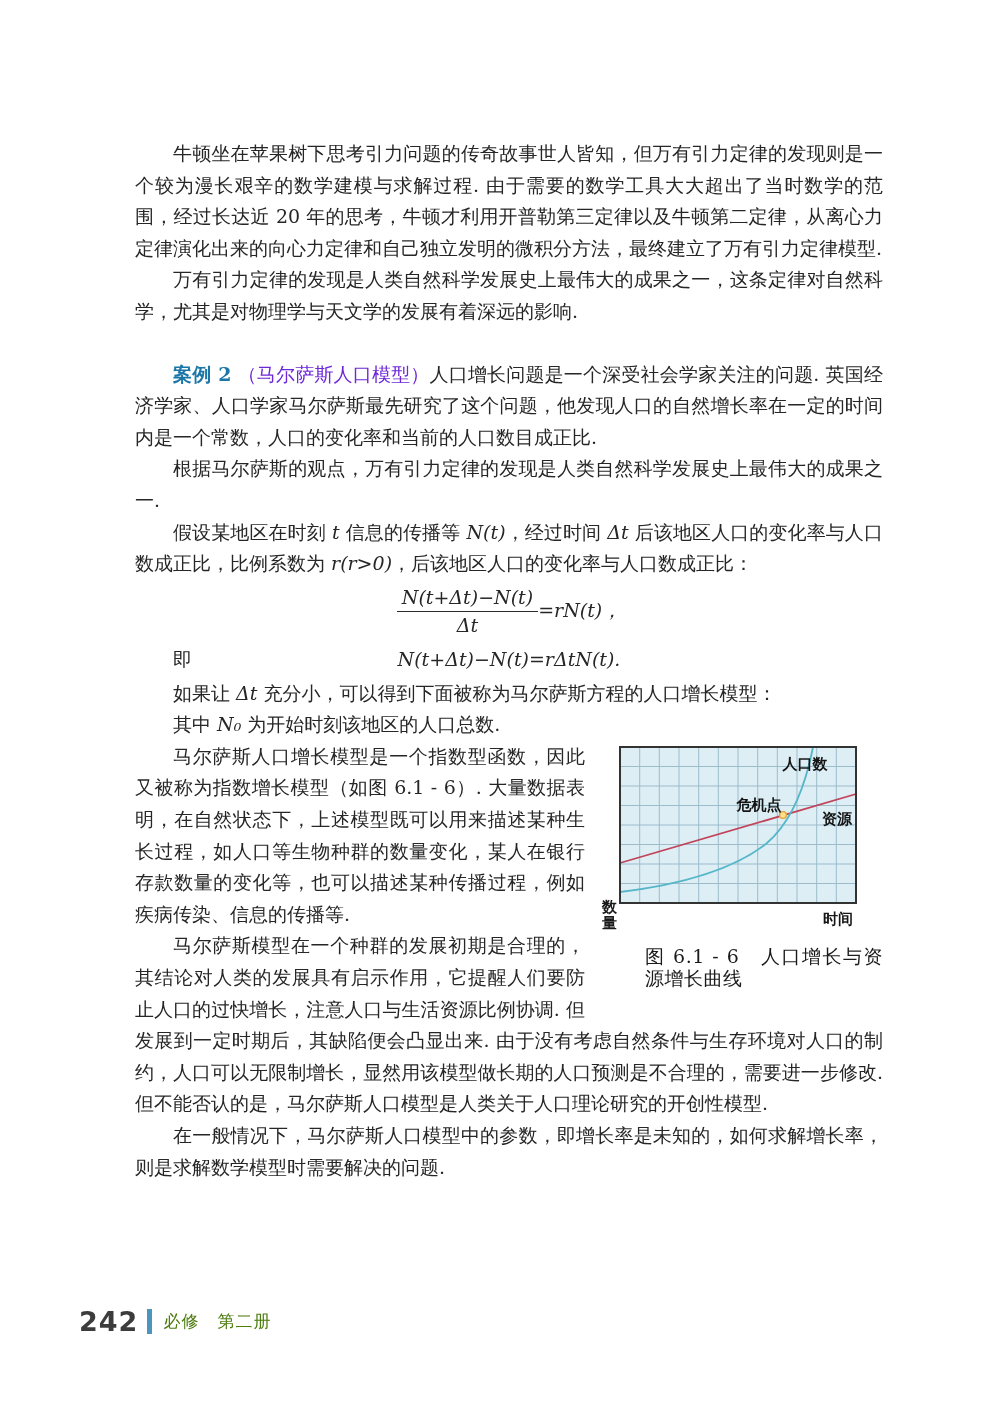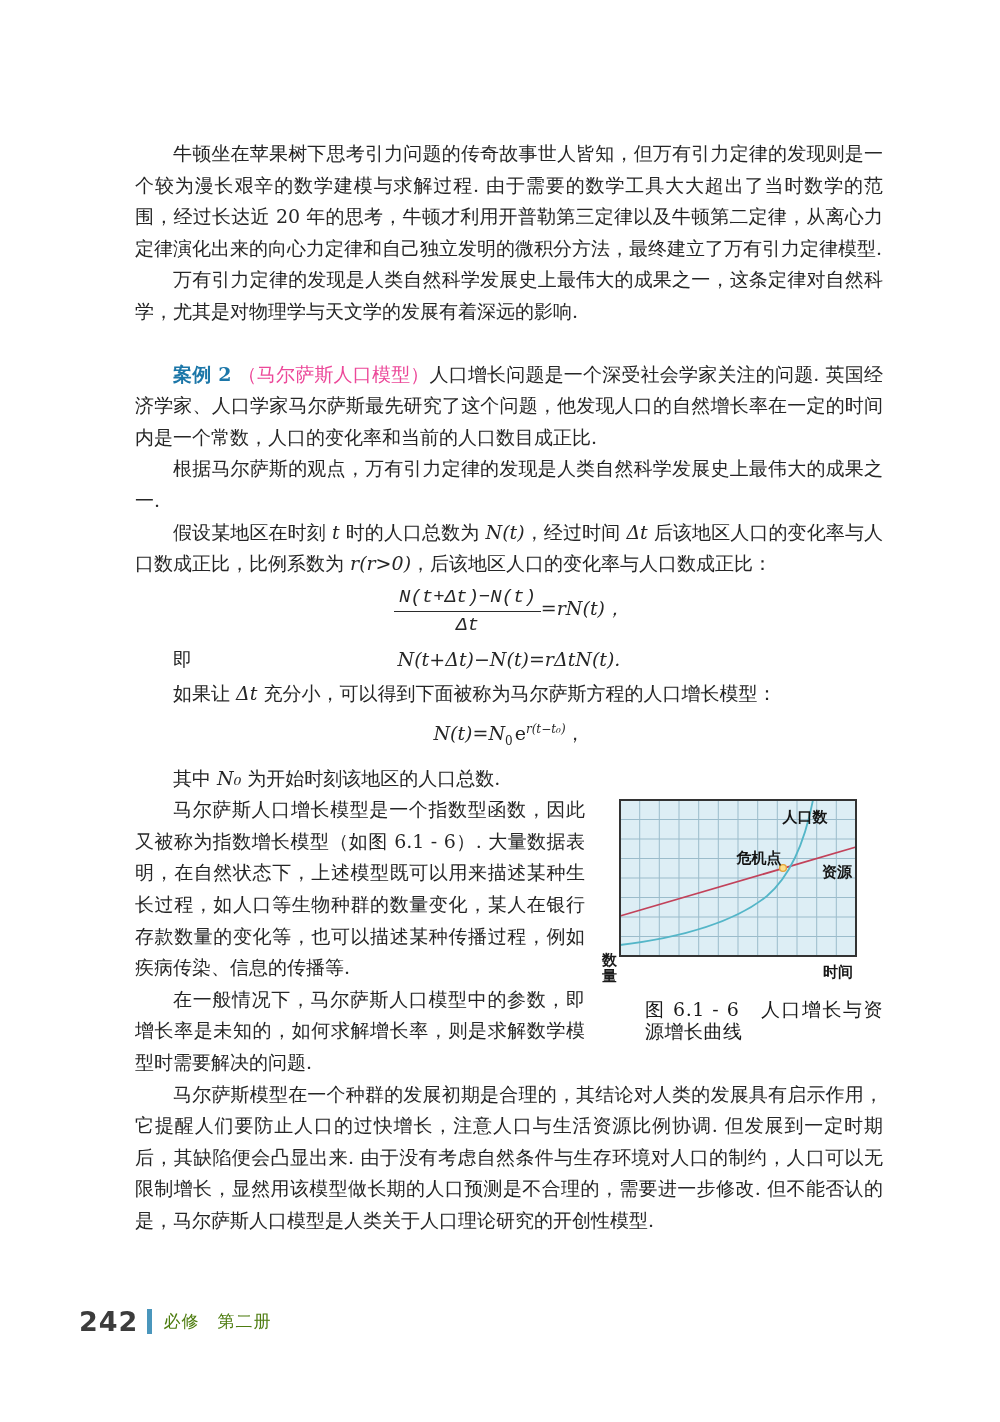--- a/index.html
+++ b/index.html
@@ -8,27 +8,27 @@
     font-family:"DejaVu Serif","Liberation Serif",serif;
     color:#262626; overflow:hidden;
   }
   .content {
     position:absolute; left:135px; top:138px; width:748px;
     font-size:19px; line-height:31.6px; text-align:justify;
   }
   .content p { margin:0; text-indent:2em; }
   .m { font-style:italic; }
   .case-label { font-weight:bold; color:#1b76a8; }
-  .case-sub { color:#ec4899; }
+  .case-sub { color:#6d28d9; }
   .sect-gap { margin-top:31px !important; }
 
   
   .formula { text-align:center; text-indent:0; margin:5px 0; }
   .formula .m { font-style:italic; }
-  .frac { display:inline-block; vertical-align:-16px; text-align:center; line-height:1.35;font-family:Liberation Mono, monospace; }
+  .frac { display:inline-block; vertical-align:-16px; text-align:center; line-height:1.35; }
   .frac .num { display:block; border-bottom:1.3px solid #2b2b2b; padding:0 5px 1px; }
   .frac .den { display:block; padding-top:1px; }
   .formula-row { position:relative; text-align:center; text-indent:0; margin:2px 0; }
   .formula-row .lead { position:absolute; left:2em; font-style:normal; }
   .upright { font-style:normal; margin-left:2px; }
   .formula sub { font-size:12px; }
   .formula sup { font-size:12px; vertical-align:7px; }
 
   
   .fig-wrap { float:right; width:282px; margin:4px 0 30px 16px; }
@@ -66,35 +66,32 @@
 <div class="page">
   <div class="content">
 
     <p>牛顿坐在苹果树下思考引力问题的传奇故事世人皆知，但万有引力定律的发现则是一个较为漫长艰辛的数学建模与求解过程. 由于需要的数学工具大大超出了当时数学的范围，经过长达近 20 年的思考，牛顿才利用开普勒第三定律以及牛顿第二定律，从离心力定律演化出来的向心力定律和自己独立发明的微积分方法，最终建立了万有引力定律模型.</p>
     <p>万有引力定律的发现是人类自然科学发展史上最伟大的成果之一，这条定律对自然科学，尤其是对物理学与天文学的发展有着深远的影响.</p>
 
     <p class="sect-gap"><span class="case-label">案例 2</span><span> </span><span class="case-sub">（马尔萨斯人口模型）</span><span>人口增长问题是一个深受社会学家关注的问题. 英国经济学家、人口学家马尔萨斯最先研究了这个问题，他发现人口的自然增长率在一定的时间内是一个常数，人口的变化率和当前的人口数目成正比.</span></p>
 
     <p>根据马尔萨斯的观点，万有引力定律的发现是人类自然科学发展史上最伟大的成果之一.</p>
 
-    <p><span>假设某地区在时刻 </span><span class="m">t</span><span> 时的人口总数为 </span><span class="m">N(t)</span><span>，经过时间 </span><span class="m">Δt</span><span> 后该地区人口的变化率与人口数成正比，比例系数为 </span><span class="m">r(r&gt;0)</span><span>，后该地区人口的变化率与人口数成正比：</span></p>
+    <p><span>假设某地区在时刻 </span><span class="m">t</span><span> 信息的传播等 </span><span class="m">N(t)</span><span>，经过时间 </span><span class="m">Δt</span><span> 后该地区人口的变化率与人口数成正比，比例系数为 </span><span class="m">r(r&gt;0)</span><span>，后该地区人口的变化率与人口数成正比：</span></p>
 
     <div class="formula">
       <span class="frac"><span class="num m">N(t+Δt)−N(t)</span><span class="den m">Δt</span></span><span class="m">=rN(t)，</span>
     </div>
 
     <div class="formula-row">
       <span class="lead">即</span><span class="m">N(t+Δt)−N(t)=rΔtN(t).</span>
     </div>
 
     <p><span>如果让 </span><span class="m">Δt</span><span> 充分小，可以得到下面被称为马尔萨斯方程的人口增长模型：</span></p>
 
-    <div class="formula">
-      <span class="m">N(t)=N</span><sub>0</sub><span class="upright">e</span><sup class="m">r(t−t₀)</sup><span>，</span>
-    </div>
 
     <p><span>其中 </span><span class="m">N₀</span><span> 为开始时刻该地区的人口总数.</span></p>
 
     <div class="fig-wrap">
       <div class="figure-body">
         <div class="fig-ylabel">数量</div>
         <svg class="fig-svg" width="246" height="186" viewBox="0 0 246 186">
 
           <rect x="2" y="2" width="236" height="156" fill="#ddeef5"></rect>
 
@@ -111,22 +108,22 @@
           <text x="187" y="24" text-anchor="middle">人口数</text>
           <text x="141" y="65" text-anchor="middle">危机点</text>
           <text x="219" y="79" text-anchor="middle">资源</text>
           <text x="220" y="179" text-anchor="middle">时间</text>
         </svg>
       </div>
       <div class="fig-caption">图 6.1 - 6　人口增长与资源增长曲线</div>
     </div>
 
     <p>马尔萨斯人口增长模型是一个指数型函数，因此又被称为指数增长模型（如图 6.1 - 6）. 大量数据表明，在自然状态下，上述模型既可以用来描述某种生长过程，如人口等生物种群的数量变化，某人在银行存款数量的变化等，也可以描述某种传播过程，例如疾病传染、信息的传播等.</p>
+    <p>马尔萨斯模型在一个种群的发展初期是合理的，其结论对人类的发展具有启示作用，它提醒人们要防止人口的过快增长，注意人口与生活资源比例协调. 但发展到一定时期后，其缺陷便会凸显出来. 由于没有考虑自然条件与生存环境对人口的制约，人口可以无限制增长，显然用该模型做长期的人口预测是不合理的，需要进一步修改. 但不能否认的是，马尔萨斯人口模型是人类关于人口理论研究的开创性模型.</p>
     <p>在一般情况下，马尔萨斯人口模型中的参数，即增长率是未知的，如何求解增长率，则是求解数学模型时需要解决的问题.</p>
-    <p>马尔萨斯模型在一个种群的发展初期是合理的，其结论对人类的发展具有启示作用，它提醒人们要防止人口的过快增长，注意人口与生活资源比例协调. 但发展到一定时期后，其缺陷便会凸显出来. 由于没有考虑自然条件与生存环境对人口的制约，人口可以无限制增长，显然用该模型做长期的人口预测是不合理的，需要进一步修改. 但不能否认的是，马尔萨斯人口模型是人类关于人口理论研究的开创性模型.</p>
   </div>
 
   <div class="footer">
     <span class="page-num">242</span>
     <span class="footer-bar"></span>
     <span class="volume">必修　第二册</span>
   </div>
 </div>
 
 </body></html>

